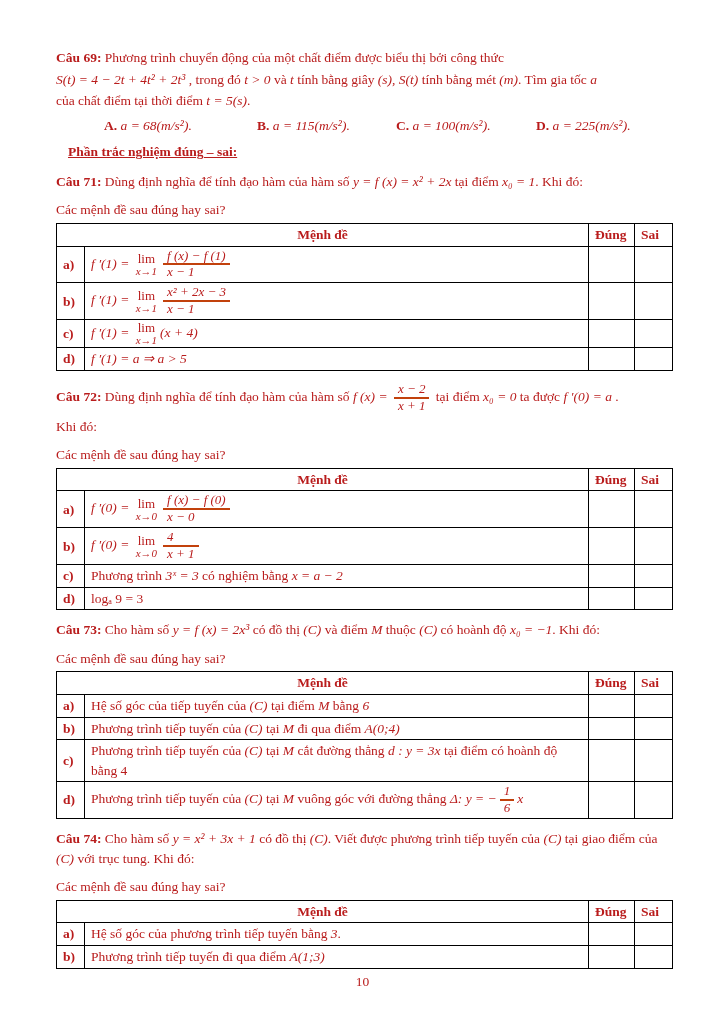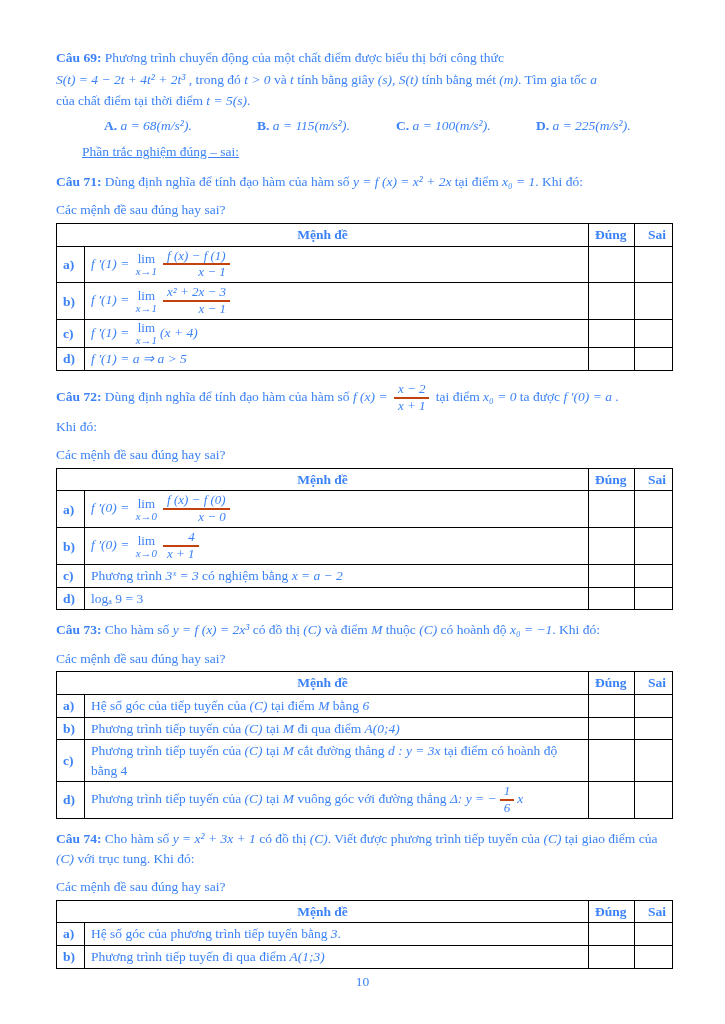--- a/index.html
+++ b/index.html
@@ -1,45 +1,45 @@
 <!DOCTYPE html>
 <html><head>
 <meta charset="utf-8">
 <style>
   * { box-sizing: border-box; }
   html, body { margin: 0; padding: 0; background: #ffffff; }
   .page {
-    width: 725px; height: 1024px; background: #fff; color: #3b82f6;
+    width: 725px; height: 1024px; background: #fff; color: #b91c1c;
     font-family: "Liberation Serif", serif; font-size: 13.5px; line-height: 1.45;
     padding: 48px 52px 0 56px; position: relative; overflow: hidden;
   }
   .para { margin: 0 0 2px 0; }
   .q-intro { margin: 10px 0 2px 0; }
   .prompt { margin: 9px 0 3px 0; }
   .b { font-weight: bold; }
   .m { font-style: italic; }
   .section-header {
-    font-weight: normal; text-decoration: underline; margin: 7px 0 2px 26px;
+    font-weight: bold; text-decoration: underline; margin: 7px 0 2px 12px;
   }
   .options { display: flex; padding-left: 48px; margin: 5px 0 2px 0; }
   .opt { flex: 0 0 auto; }
   .opt-a { width: 153px; } .opt-b { width: 139px; } .opt-c { width: 140px; }
   table.ds-table { width: 100%; border-collapse: collapse; margin: 3px 0 4px 0; padding-left: 26px; }
   table.ds-table th, table.ds-table td {
     border: 1px solid #000; padding: 1px 6px; vertical-align: middle;
   }
   th.th-menhde { font-weight: bold; text-align: center; padding: 0 4px; }
   th.th-dung { font-weight: bold; text-align: left; width: 46px; padding: 0 2px; margin-top: 13px; }
-  th.th-sai  { font-weight: bold; text-align: right; width: 38px; padding: 0 2px; }
+  th.th-sai  { font-weight: bold; text-align: left; width: 38px; padding: 0 2px; }
   td.cell-key { width: 28px; font-weight: bold; vertical-align: top; padding: 1px 4px 1px 6px; }
   td.cell-content { padding: 2px 8px; }
   td.cell-answer { }
   .frac {
     display: inline-flex; flex-direction: column; vertical-align: middle;
-    text-align: right; margin: 1px 3px; font-style: italic; font-size: 13px; line-height: 1.15;
+    text-align: left; margin: 1px 3px; font-style: italic; font-size: 13px; line-height: 1.15;
   }
   .frac .num { display: block; padding: 0 4px; }
   .frac .den { display: block; border-top: 2px solid #c2410c; padding: 0 4px; }
   .lim {
     display: inline-flex; flex-direction: column; align-items: center;
     vertical-align: middle; margin: 0 3px; line-height: 1;
   }
   .lim-word { font-style: normal; font-size: 13px; line-height: 1; }
   .lim-sub { font-size: 11px; font-style: italic; line-height: 1.1; }
   .footer {

